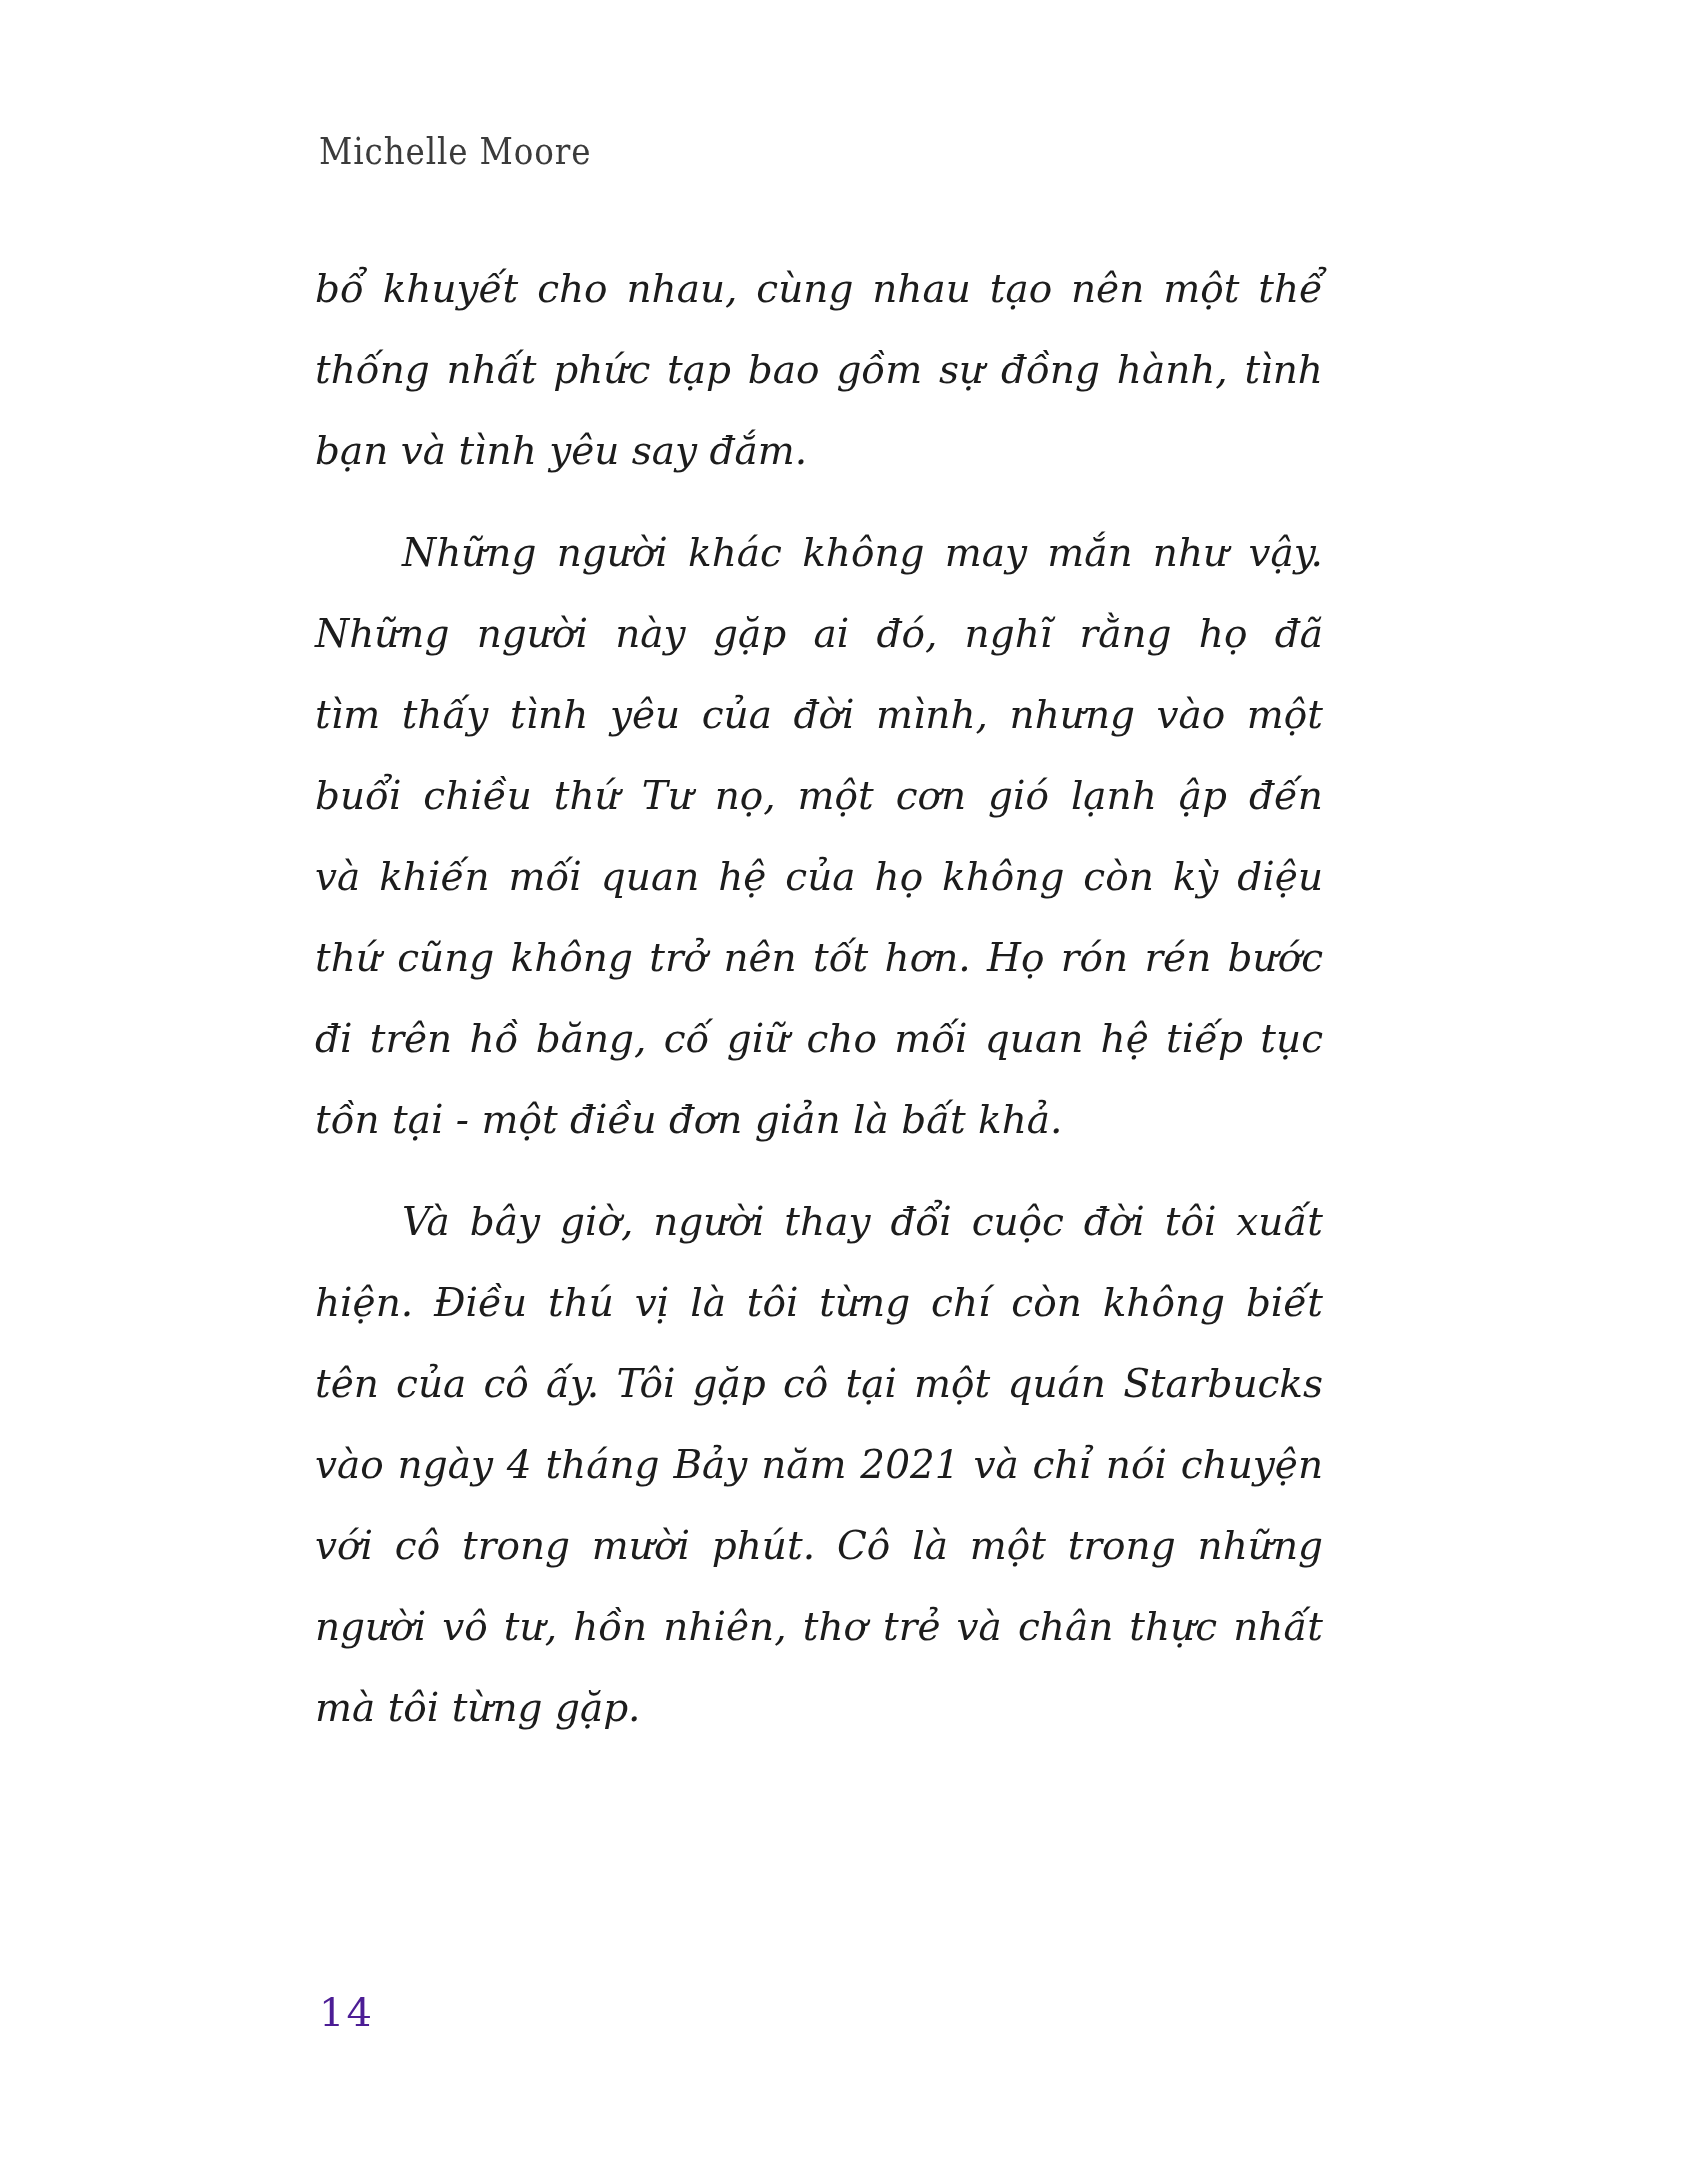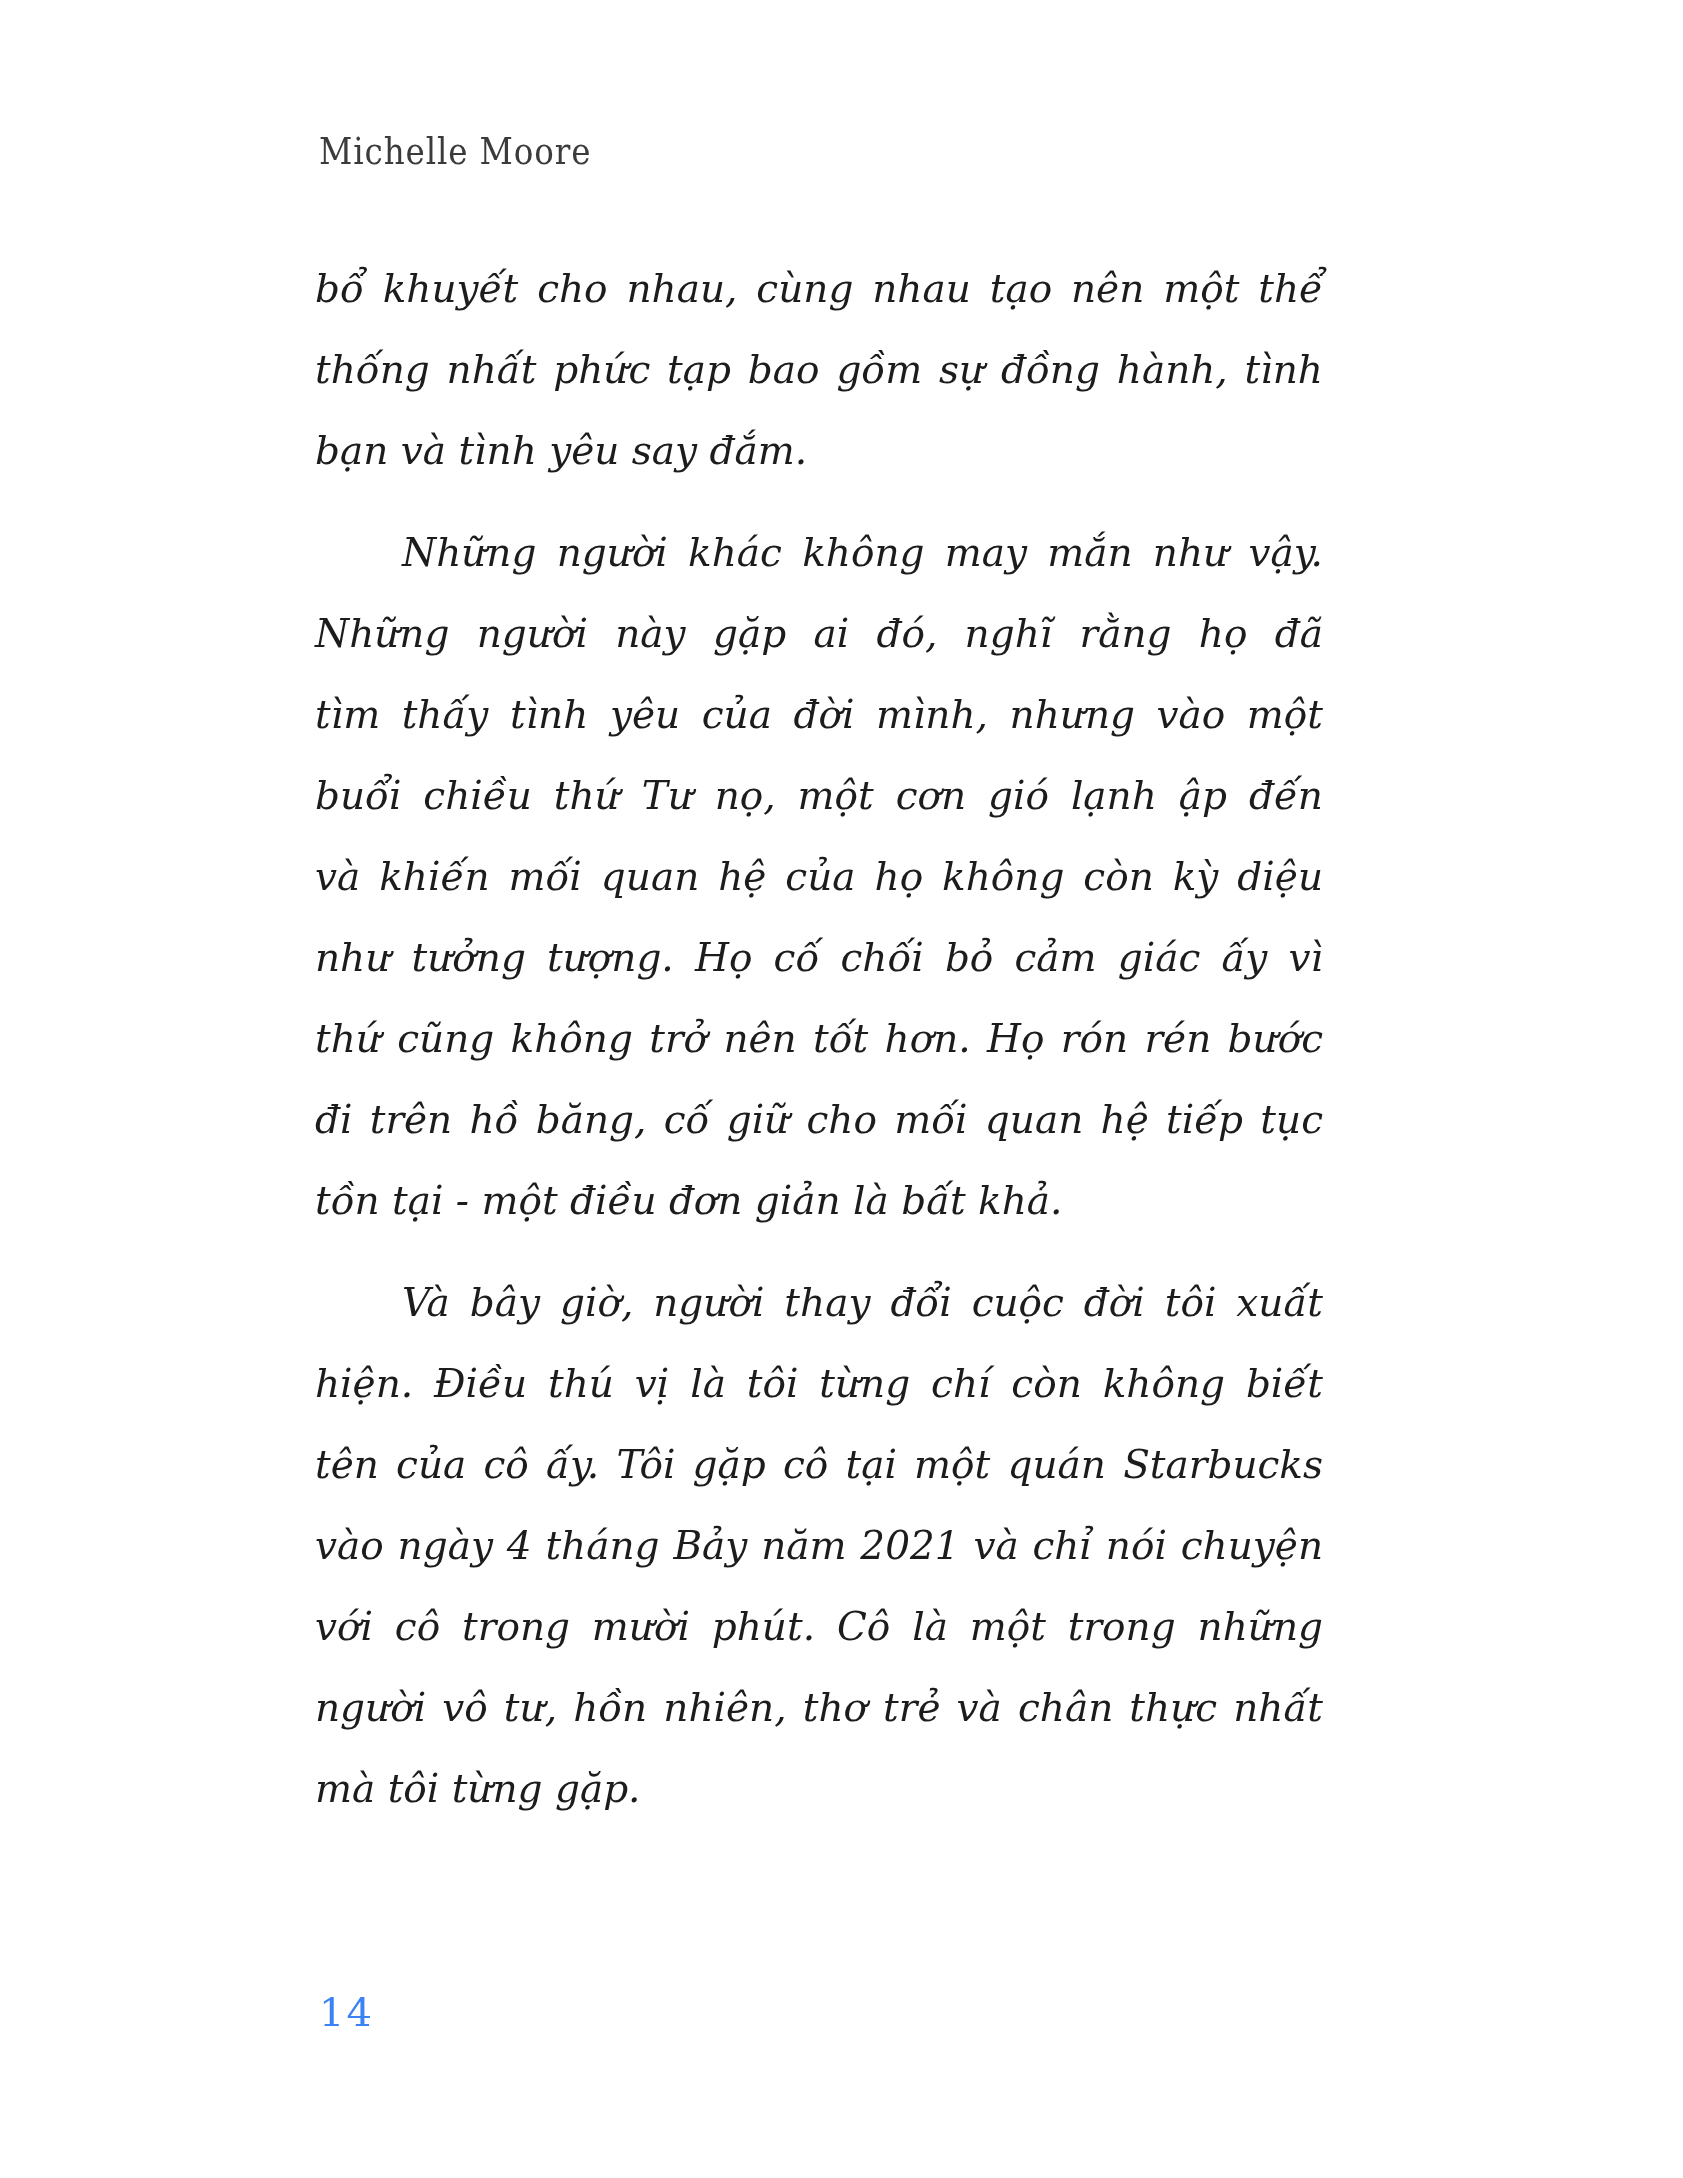--- a/index.html
+++ b/index.html
@@ -54,21 +54,21 @@
   }
   .line.indent {
     padding-left: 87px;
   }
   .page-number {
     position: absolute;
     left: 319px;
     top: 1992px;
     font-size: 40px;
     line-height: 1;
-    color: #3b82f6;
+    color: #4c1d95;
     letter-spacing: 2px;
   }
 </style>
 </head>
 <body>
 
 <div class="book-page">
   <div class="running-header">Michelle Moore</div>
 
   <div class="body-text" id="body-text">
@@ -76,21 +76,20 @@
         <div class="line">bổ khuyết cho nhau, cùng nhau tạo nên một thể</div>
         <div class="line">thống nhất phức tạp bao gồm sự đồng hành, tình</div>
         <div class="line last">bạn và tình yêu say đắm.</div>
       </div>
       <div class="para">
         <div class="line indent">Những người khác không may mắn như vậy.</div>
         <div class="line">Những người này gặp ai đó, nghĩ rằng họ đã</div>
         <div class="line">tìm thấy tình yêu của đời mình, nhưng vào một</div>
         <div class="line">buổi chiều thứ Tư nọ, một cơn gió lạnh ập đến</div>
         <div class="line">và khiến mối quan hệ của họ không còn kỳ diệu</div>
-        <div class="line">như tưởng tượng. Họ cố chối bỏ cảm giác ấy vì</div>
         <div class="line">thứ cũng không trở nên tốt hơn. Họ rón rén bước</div>
         <div class="line">đi trên hồ băng, cố giữ cho mối quan hệ tiếp tục</div>
         <div class="line last">tồn tại - một điều đơn giản là bất khả.</div>
       </div>
       <div class="para">
         <div class="line indent">Và bây giờ, người thay đổi cuộc đời tôi xuất</div>
         <div class="line">hiện. Điều thú vị là tôi từng chí còn không biết</div>
         <div class="line">tên của cô ấy. Tôi gặp cô tại một quán Starbucks</div>
         <div class="line">vào ngày 4 tháng Bảy năm 2021 và chỉ nói chuyện</div>
         <div class="line">với cô trong mười phút. Cô là một trong những</div>

